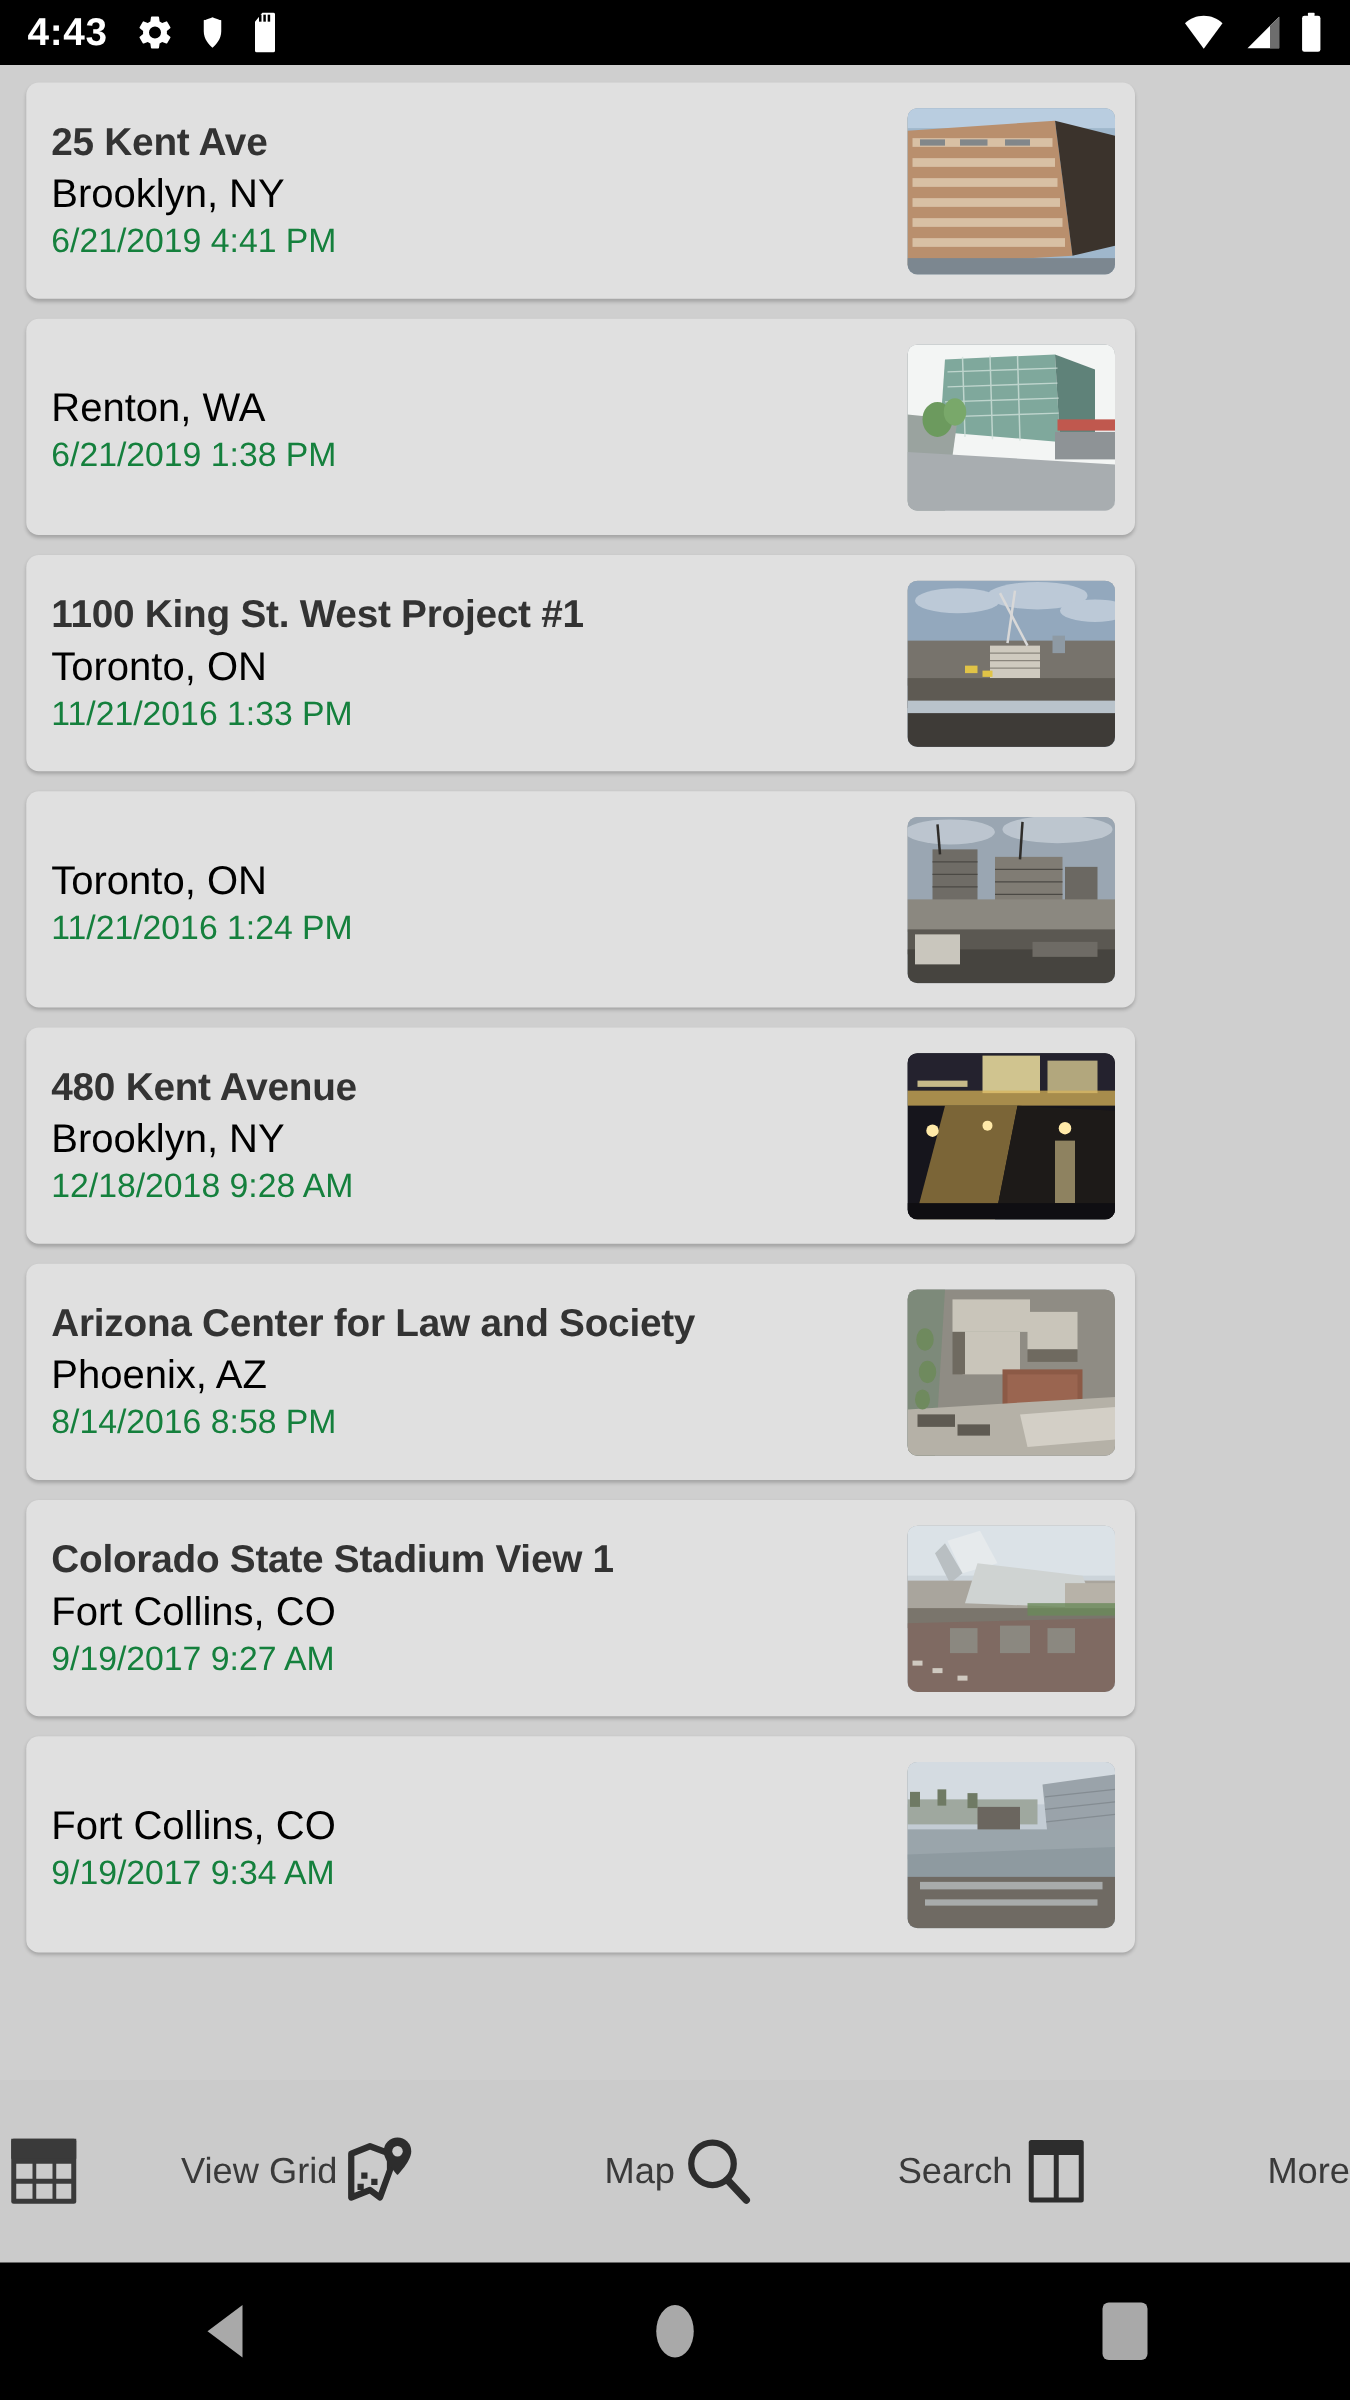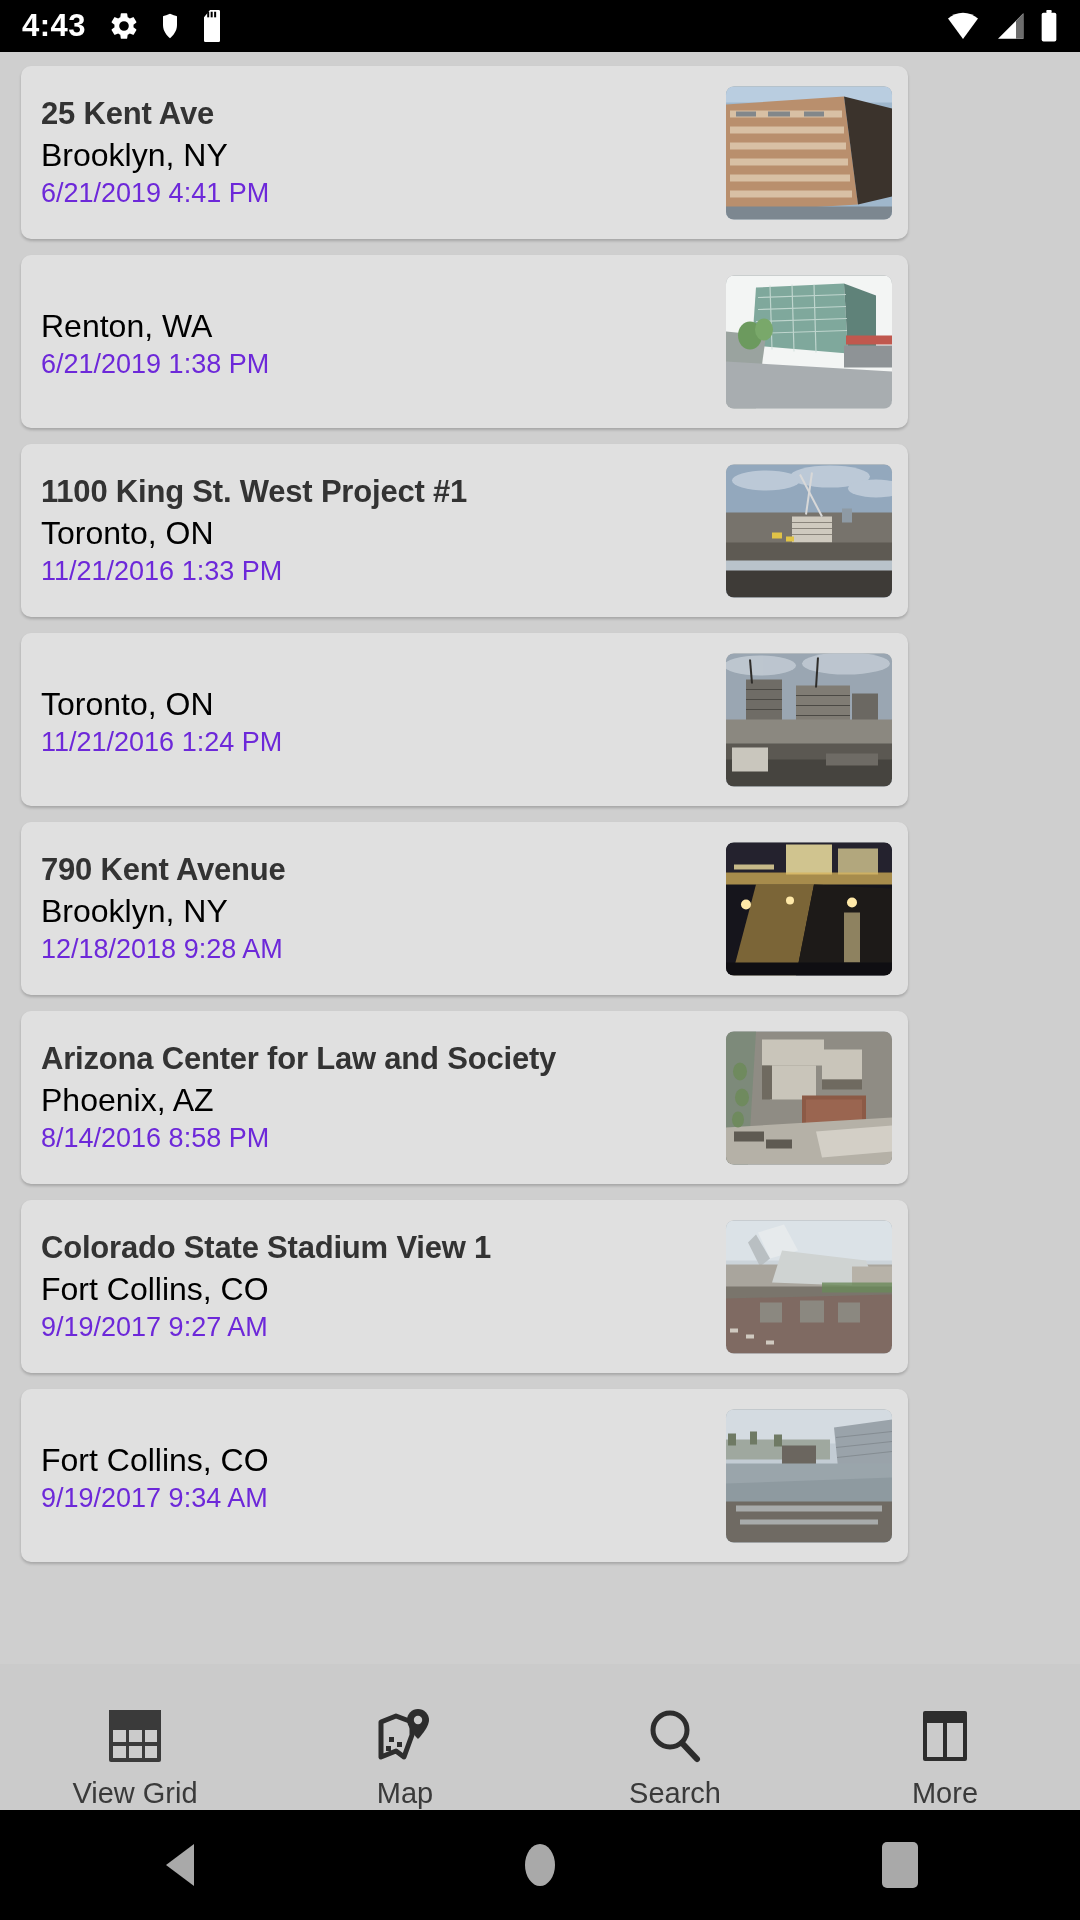--- a/index.html
+++ b/index.html
@@ -43,38 +43,38 @@
     width:600px;
   }
   .card-title {
     font-size:31px; font-weight:bold; color:#333;
     line-height:1.18; letter-spacing:-.2px; white-space:nowrap;
   }
   .card-sub {
     font-size:32px; color:#000000; line-height:1.22; margin-top:4px; white-space:nowrap;
   }
   .card-date {
-    font-size:27px; color:#6d28d9; line-height:1.22; margin-top:2px; white-space:nowrap;
+    font-size:27px; color:#15803d; line-height:1.22; margin-top:2px; white-space:nowrap;
   }
   .thumb {
     position:absolute; right:16px; top:50%; transform:translateY(-50%);
     width:166px; height:133px; border-radius:8px; overflow:hidden;
     background:#9aa0a4;
   }
   .thumb svg { display:block; width:100%; height:100%; }
 
   
   .tabbar {
     position:absolute; top:1664px; left:0; width:1080px; height:146px;
     background:#cbcbcb;
     display:flex; align-items:center;
   }
   .tab {
-    flex:1; display:flex; flex-direction:column; align-items:center;
-    justify-content:flex-end; gap:6px; height:100%;
+    flex:1; display:flex; flex-direction:row; align-items:center;
+    justify-content:space-between; gap:6px; height:100%;
   }
   .tab-icon { width:70px; height:70px; display:flex; align-items:center; justify-content:center; }
   .tab-label { font-size:29px; color:#3a3a3a; }
 
   
   .navbar {
     position:absolute; top:1810px; left:0; width:1080px; height:110px;
     background:#000; display:flex; align-items:center;
   }
   .nav-btn { flex:1; display:flex; align-items:center; justify-content:center; }
@@ -254,21 +254,21 @@
           <rect x="0" y="90" width="166" height="20" fill="#5b5852"></rect>
           <rect x="0" y="106" width="166" height="27" fill="#46443f"></rect>
           <rect x="6" y="94" width="36" height="24" fill="#c9c6bd"></rect>
           <rect x="100" y="100" width="52" height="12" fill="#6e6b65"></rect>
         </svg>
       </div>
     </div>
 
     <div class="card">
       <div class="card-text">
-        <div class="card-title">790 Kent Avenue</div>
+        <div class="card-title">480 Kent Avenue</div>
         <div class="card-sub">Brooklyn, NY</div>
         <div class="card-date">12/18/2018 9:28 AM</div>
       </div>
       <div class="thumb">
         <svg viewBox="0 0 166 133" preserveAspectRatio="none">
           <rect width="166" height="133" fill="#16151c"></rect>
           <rect x="0" y="0" width="166" height="30" fill="#24222e"></rect>
           <g fill="#efe0a0">
             <rect x="60" y="2" width="46" height="30" opacity=".85"></rect>
             <rect x="112" y="6" width="40" height="26" opacity=".7"></rect>

